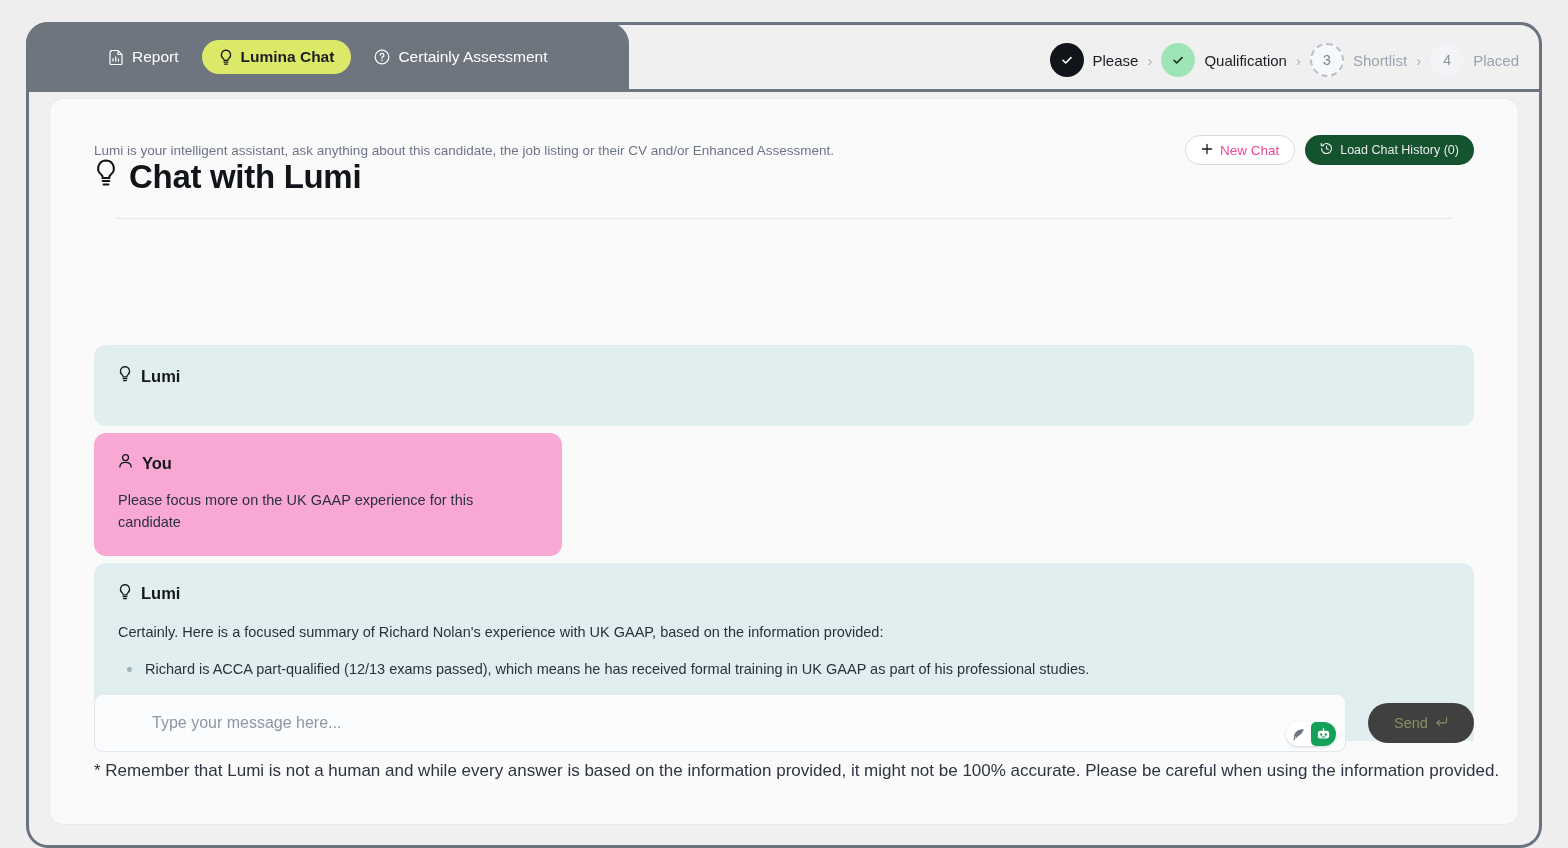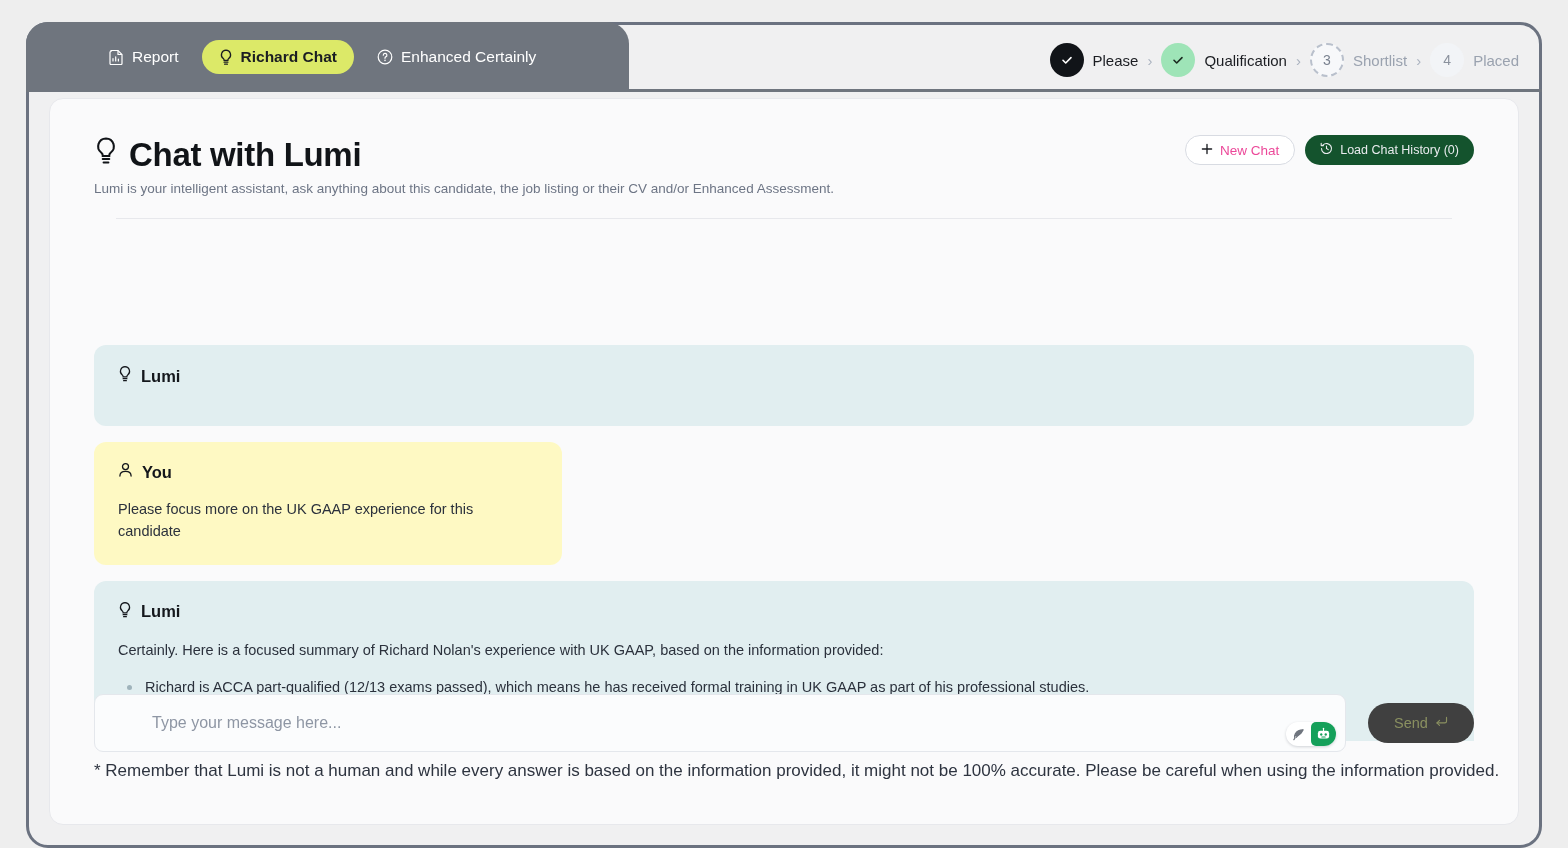--- a/index.html
+++ b/index.html
@@ -161,23 +161,23 @@
 
   
   #messages {
     position: absolute;
     left: 0; right: 0;
     top: 222px;
     height: 420px;
     overflow: hidden;
     padding: 24px 44px 0 44px;
   }
-  .msg { border-radius: 12px; padding: 20px 24px 22px 24px; margin-bottom: 16px; }
+  .msg { border-radius: 12px; padding: 20px 24px 22px 24px; margin-bottom: 7px; }
   .msg.lumi { background: #e1eef0; }
-  .msg.user { background: #fef9c3; width: 468px; }
+  .msg.user { background: #f9a8d4; width: 468px; }
   .msg-author {
     display: flex; align-items: center; gap: 9px;
     font-size: 16.5px; font-weight: 700; color: #14171c;
     margin-bottom: 17px;
   }
   .msg-text { font-size: 14.5px; color: #2b313c; line-height: 1.5; }
   .msg ul { list-style: none; margin-top: 16px; }
   .msg ul li {
     position: relative;
     padding-left: 27px;
@@ -286,32 +286,32 @@
       <span>Report</span>
     </div>
 
     <div class="tab active">
       <span class="tab-ico">
         <svg width="14" height="17" viewBox="0 0 14 17" fill="none">
           <path d="M7 1.2a4.6 4.6 0 0 0-2.7 8.3c.5.4.8 1 .8 1.6v.3h3.8v-.3c0-.6.3-1.2.8-1.6A4.6 4.6 0 0 0 7 1.2z" stroke="currentColor" stroke-width="1.3"></path>
           <path d="M5.1 13.2h3.8M5.6 15.2h2.8" stroke="currentColor" stroke-width="1.3" stroke-linecap="round"></path>
         </svg>
       </span>
-      <span>Richard Chat</span>
+      <span>Lumina Chat</span>
     </div>
 
     <div class="tab">
       <span class="tab-ico">
         <svg width="16" height="16" viewBox="0 0 16 16" fill="none">
           <circle cx="8" cy="8" r="6.8" stroke="currentColor" stroke-width="1.2"></circle>
           <path d="M6.3 6.2a1.8 1.8 0 1 1 2.4 1.7c-.4.2-.7.6-.7 1.05v.35" stroke="currentColor" stroke-width="1.2" stroke-linecap="round"></path>
           <circle cx="8" cy="11.4" r=".78" fill="currentColor"></circle>
         </svg>
       </span>
-      <span>Enhanced Certainly</span>
+      <span>Certainly Assessment</span>
     </div>
   </div>
 
   <div id="stepper">
 
     <div class="step">
       <div class="step-dot done-dark">
         <svg width="14" height="14" viewBox="0 0 14 14" fill="none">
           <path d="M3 7.3l2.7 2.7L11 4.6" stroke="#fff" stroke-width="1.6" stroke-linecap="round" stroke-linejoin="round"></path>
         </svg>
@@ -338,30 +338,30 @@
 
     <div class="step">
       <div class="step-dot todo">4</div>
       <span class="step-label muted">Placed</span>
     </div>
   </div>
 
   <div id="card">
 
     <div id="card-header">
+      <div id="page-subtitle">Lumi is your intelligent assistant, ask anything about this candidate, the job listing or their CV and/or Enhanced Assessment.</div>
       <div id="page-title">
         <span>
           <svg width="24" height="30" viewBox="0 0 14 17" fill="none">
             <path d="M7 1.2a4.6 4.6 0 0 0-2.7 8.3c.5.4.8 1 .8 1.6v.3h3.8v-.3c0-.6.3-1.2.8-1.6A4.6 4.6 0 0 0 7 1.2z" stroke="#111418" stroke-width="1.2"></path>
             <path d="M5.1 13.2h3.8M5.6 15.2h2.8" stroke="#111418" stroke-width="1.2" stroke-linecap="round"></path>
           </svg>
         </span>
         <span>Chat with Lumi</span>
       </div>
-      <div id="page-subtitle">Lumi is your intelligent assistant, ask anything about this candidate, the job listing or their CV and/or Enhanced Assessment.</div>
 
       <div id="header-actions">
         <button id="new-chat-btn">
           <span>
             <svg width="12" height="12" viewBox="0 0 12 12" fill="none">
               <path d="M6 1.4v9.2M1.4 6h9.2" stroke="#1b1d22" stroke-width="1.35" stroke-linecap="round"></path>
             </svg>
           </span>
           <span>New Chat</span>
         </button>

